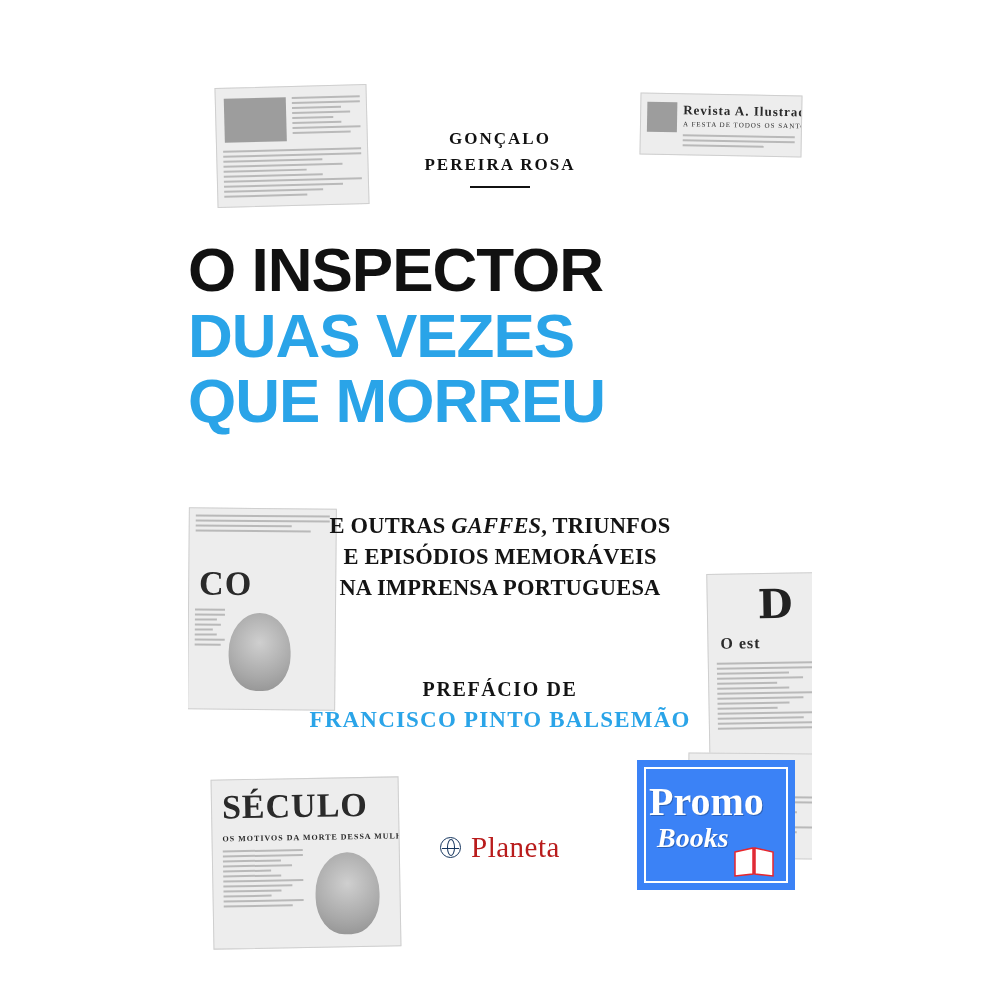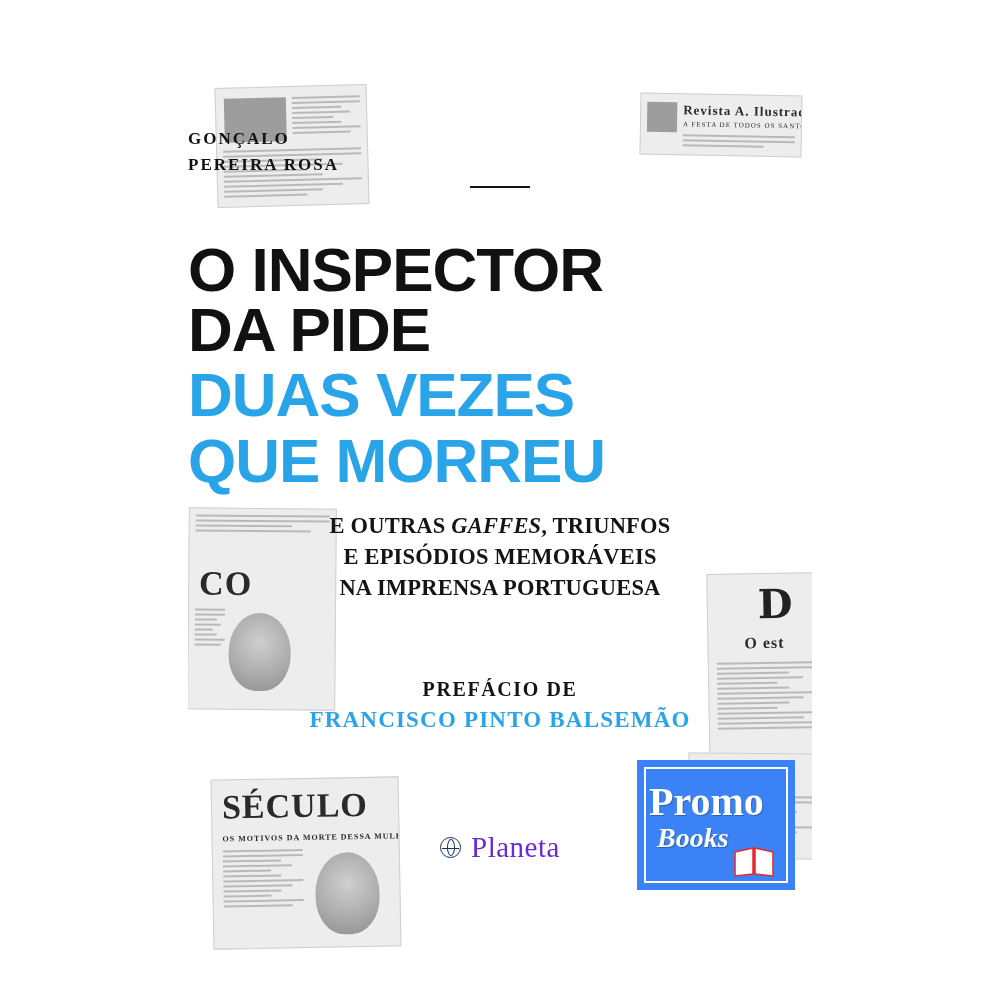--- a/index.html
+++ b/index.html
@@ -84,20 +84,21 @@
   #clip-ml { left: 0px;   top: 490px; width: 146px; height: 200px; transform: rotate(0.5deg); }
   #clip-mr { left: 520px; top: 555px; width: 116px; height: 200px; transform: rotate(-1deg); }
   #clip-br { left: 500px; top: 735px; width: 132px; height: 104px; transform: rotate(0.5deg); }
   #clip-bl { left: 24px;  top: 760px; width: 186px; height: 168px; transform: rotate(-1deg); }
 
   
   .author {
     position: absolute;
     left: 0; right: 0;
     top: 108px;
+    text-align: center;
     font-family: "Liberation Serif", serif;
     font-weight: bold;
     font-size: 17px;
     letter-spacing: 2.0px;
     color: #111;
     line-height: 1.5;
   }
   .author .rule {
     width: 60px;
     height: 2px;
@@ -195,21 +196,21 @@
   .publisher .globe::after {
     content: "";
     position: absolute;
     left: 1px; right: 1px; top: 50%;
     height: 0;
     border-top: 1.4px solid #15355e;
   }
   .publisher .pname {
     font-family: "Liberation Serif", serif;
     font-size: 29px;
-    color: #6d28d9;
+    color: #b91c1c;
     letter-spacing: 0.5px;
   }
 
   
   .stamp {
     position: absolute;
     left: 637px;
     top: 760px;
     width: 158px;
     height: 130px;
@@ -297,21 +298,21 @@
           <i></i>
           <i></i>
           <i></i>
           <i></i>
           <i></i>
       </div>
     </div>
 
     <div class="clip" id="clip-mr">
       <div class="gothic" style="left:50px; top:6px; font-size:40px;">D</div>
-      <div class="bigword" style="left:12px; top:60px; font-size:16px;margin-left:24px;">O est</div>
+      <div class="bigword" style="left:12px; top:60px; font-size:16px;">O est</div>
       <div class="lines" style="left:8px; top:88px; right:8px; bottom:6px;">
         <i></i>
           <i></i>
           <i></i>
           <i></i>
           <i></i>
           <i></i>
           <i></i>
           <i></i>
           <i></i>
@@ -358,21 +359,20 @@
     </div>
 
     <div class="author">
       <div>GONÇALO</div>
       <div>PEREIRA ROSA</div>
       <div class="rule"></div>
     </div>
 
     <div class="title-block">
       <div class="title-dark">O INSPECTOR</div>
-      <div class="title-dark">DA PIDE</div>
       <div class="title-blue">DUAS VEZES</div>
       <div class="title-blue">QUE MORREU</div>
     </div>
 
     <div class="subtitle">
       <div><span>E OUTRAS </span><em>GAFFES</em><span>, TRIUNFOS</span></div>
       <div>E EPISÓDIOS MEMORÁVEIS</div>
       <div>NA IMPRENSA PORTUGUESA</div>
     </div>
 

